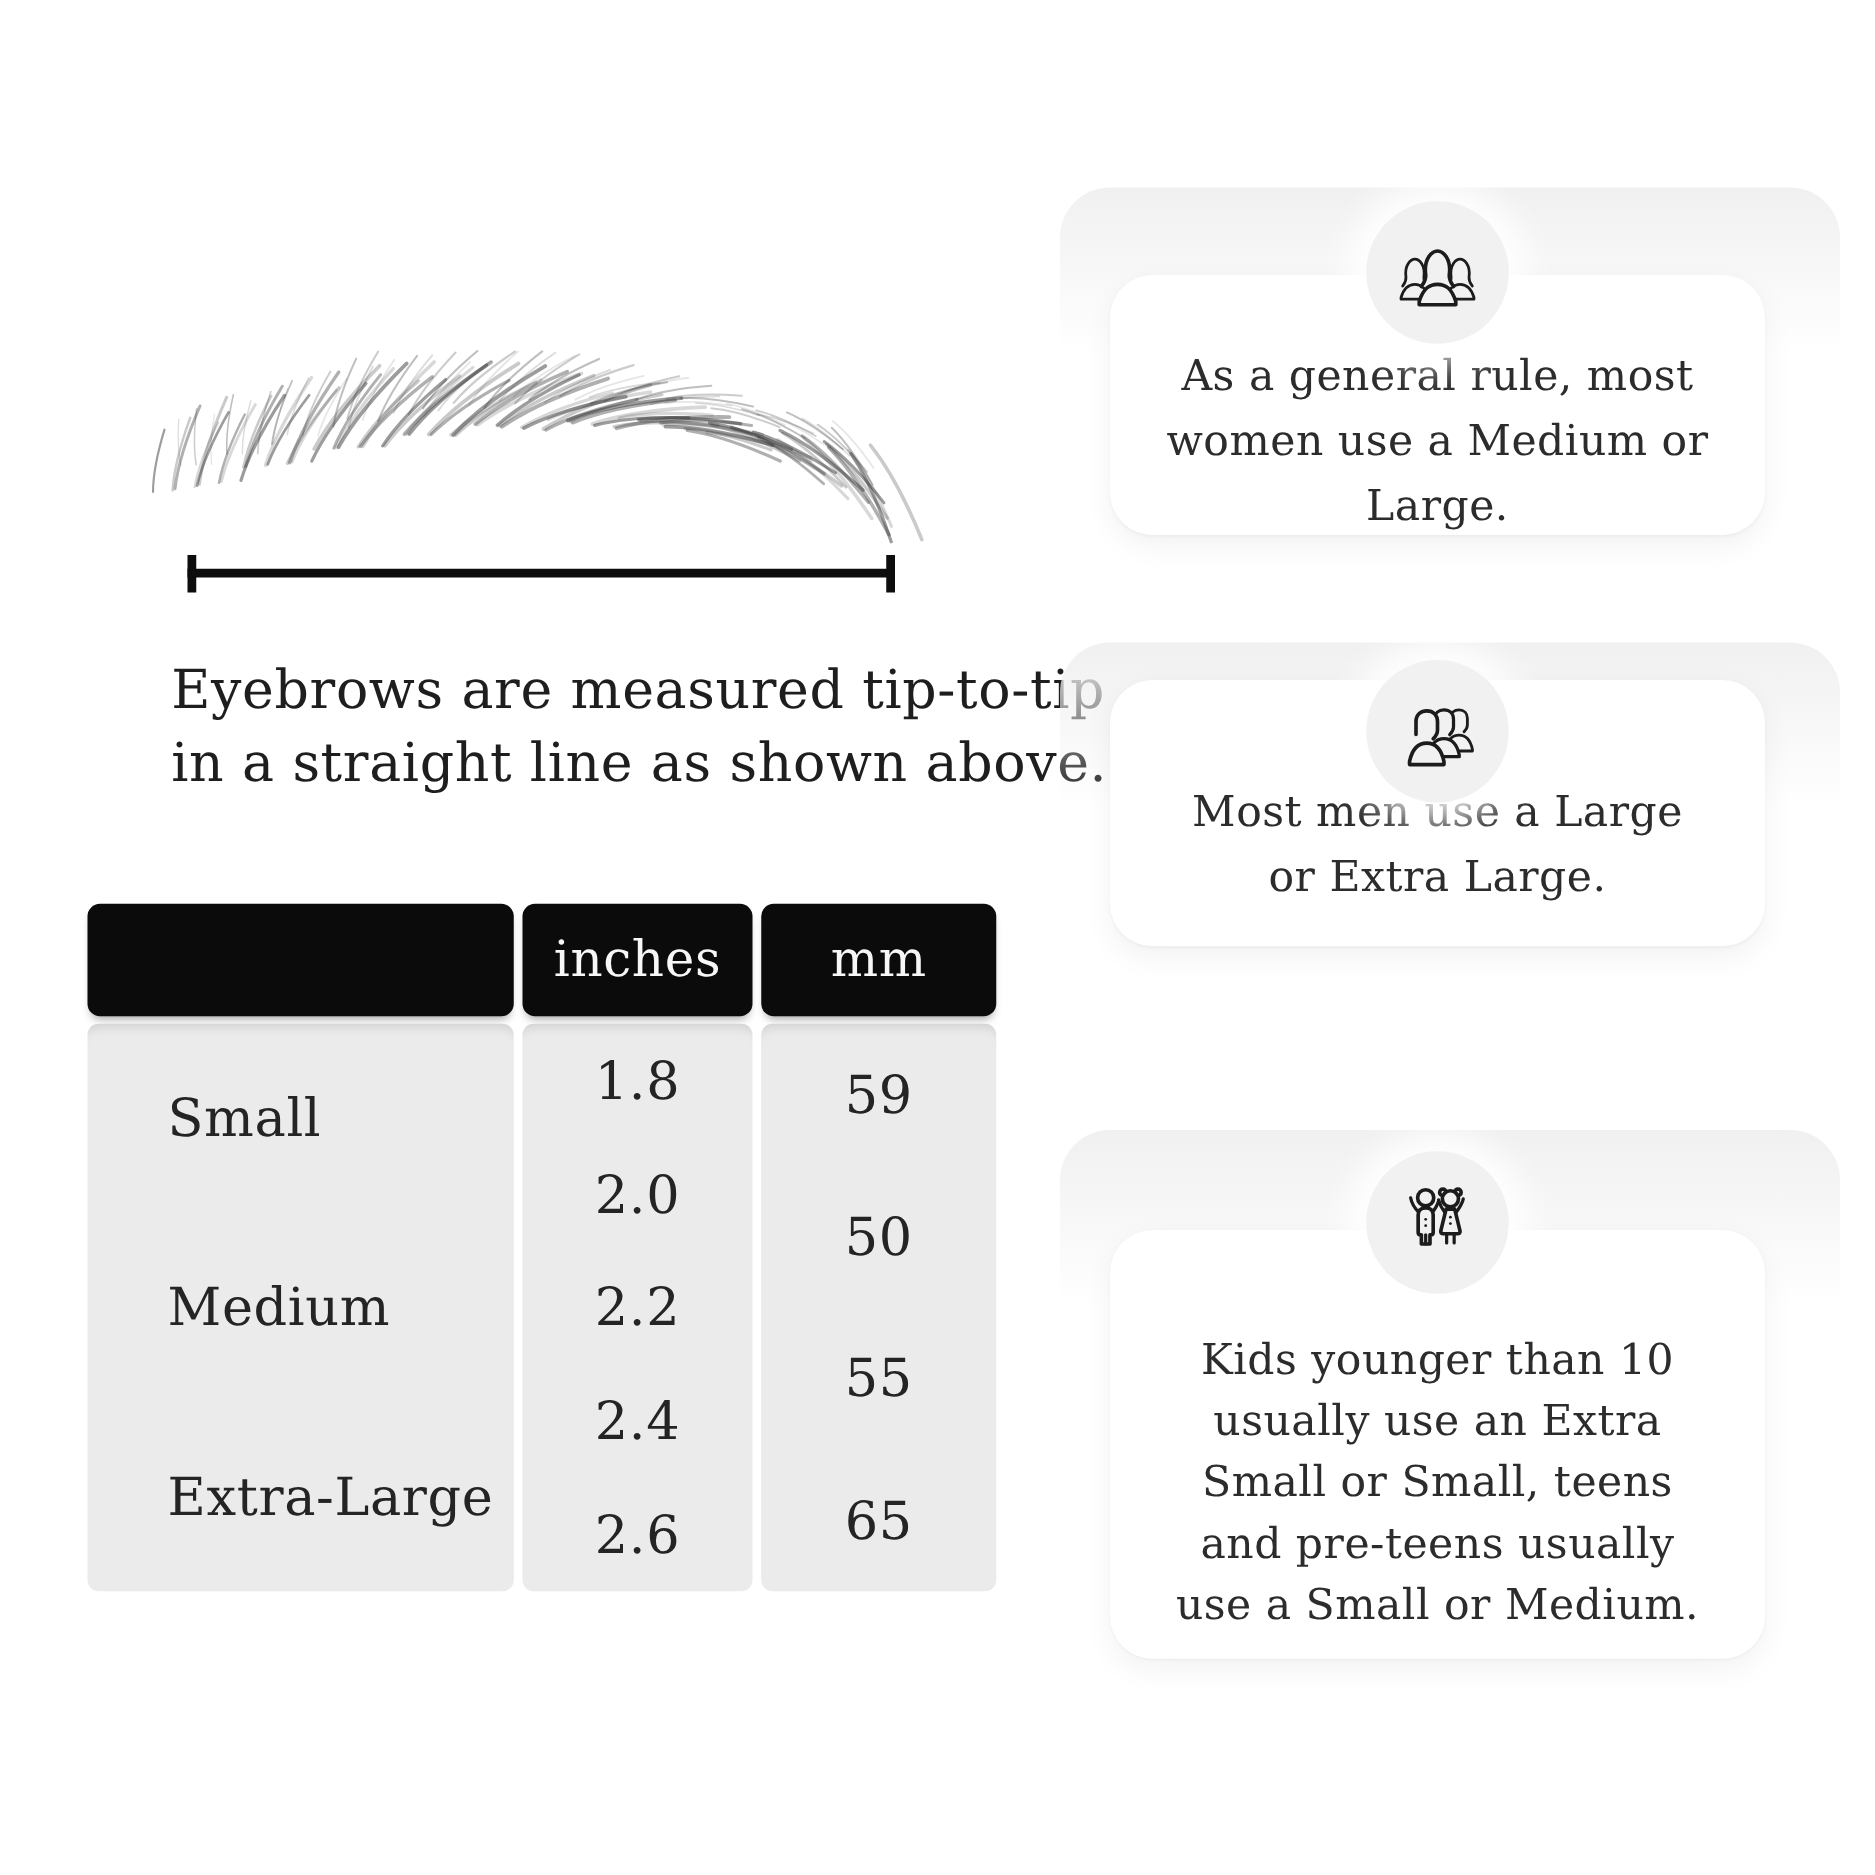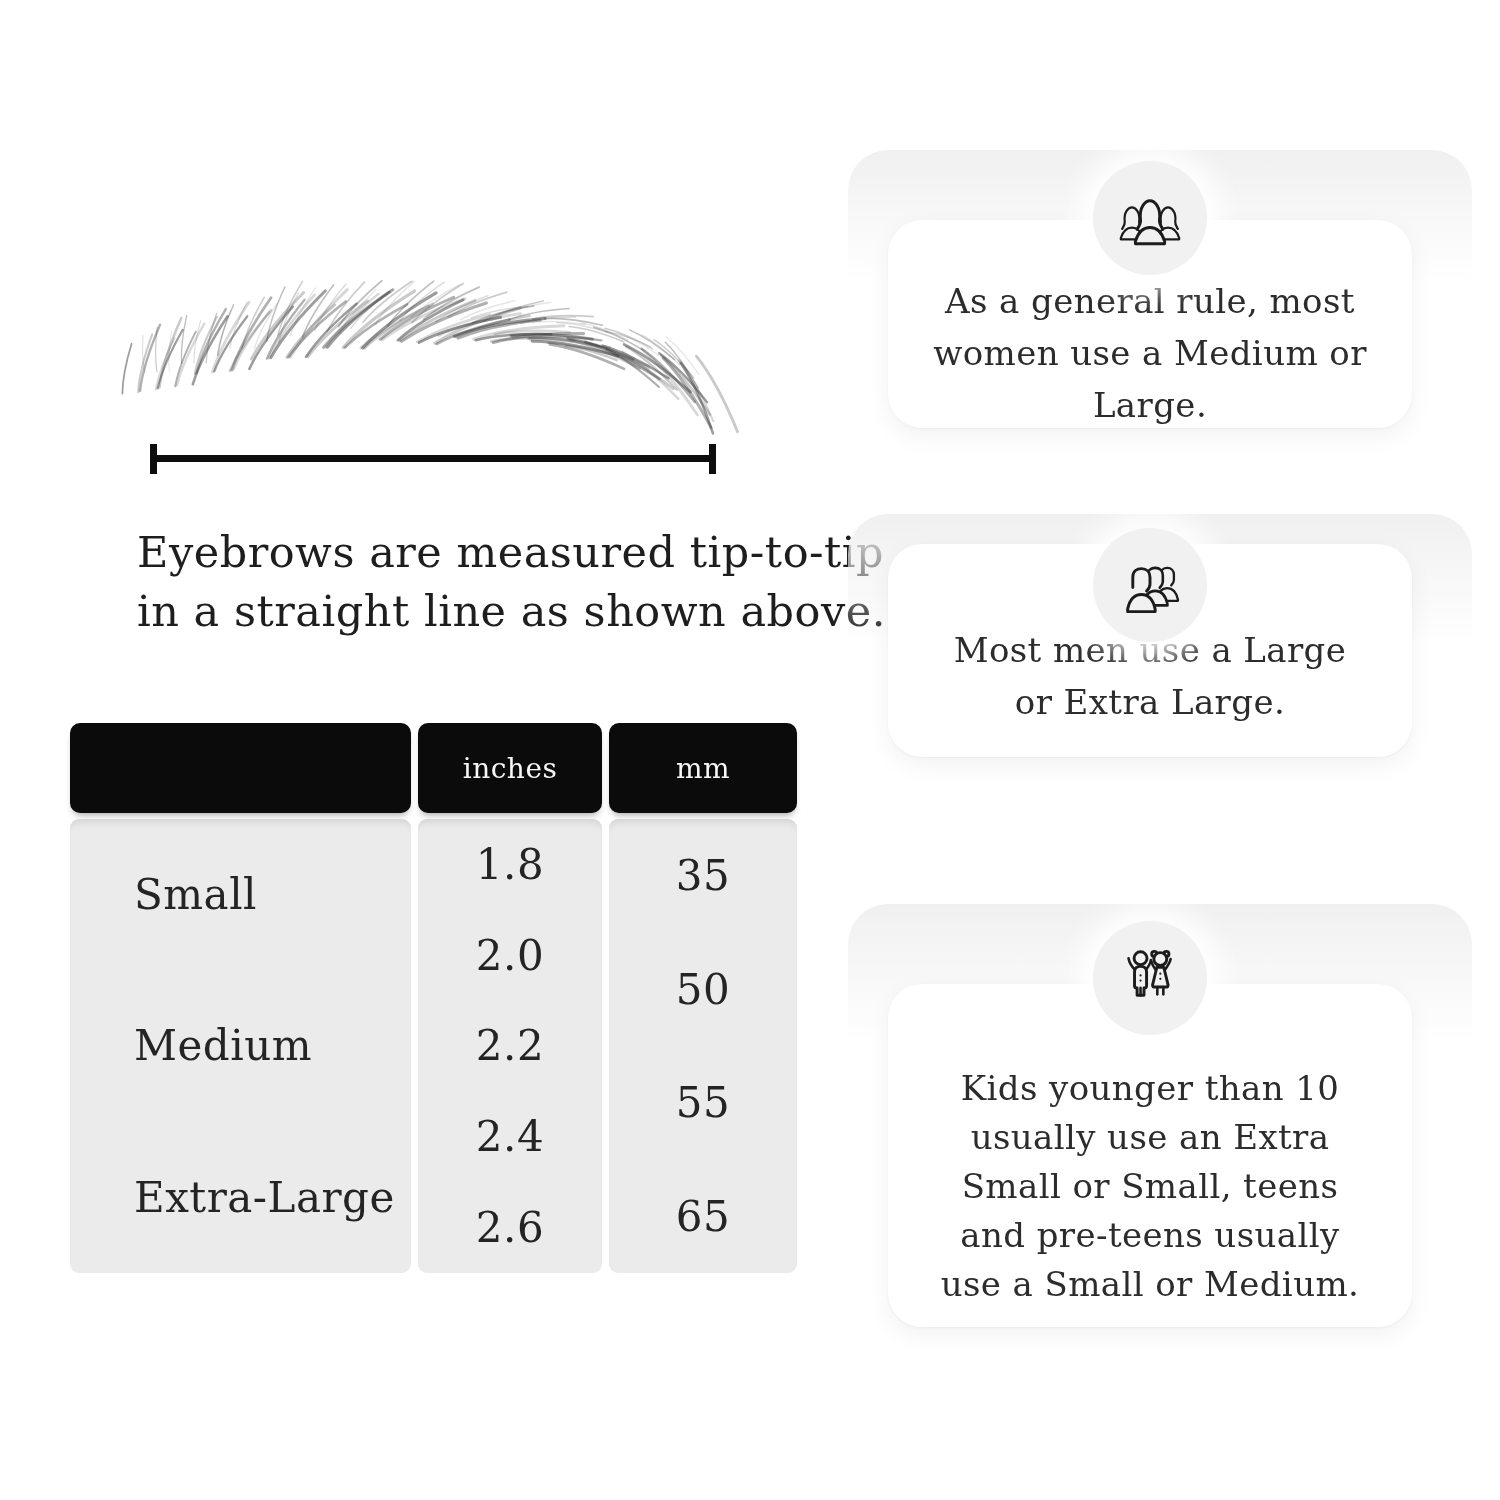--- a/index.html
+++ b/index.html
@@ -12,21 +12,21 @@
   .measure-line{position:absolute;left:150px;top:444px;width:566px;height:30px;}
   .measure-line .bar{position:absolute;left:0;right:0;top:11px;height:7px;background:#0d0d0d;}
   .measure-line .cap{position:absolute;top:0;width:7px;height:30px;background:#0d0d0d;}
   .measure-line .cap.left{left:0;}
   .measure-line .cap.right{right:0;}
   .caption{position:absolute;left:137px;top:523px;font-size:43px;line-height:59px;color:#1e1e1e;letter-spacing:0.5px;}
   .size-table{position:absolute;left:70px;top:723px;display:flex;column-gap:7px;}
   .tcol{display:flex;flex-direction:column;}
   .tcol .thead{
     height:90px;margin-bottom:6px;background:#0b0b0b;color:#f7f7f7;border-radius:10px;
-    display:flex;align-items:center;justify-content:center;font-size:28px;letter-spacing:0.5px;
+    display:flex;align-items:center;justify-content:center;font-size:40px;letter-spacing:0.5px;
     box-shadow:0 5px 7px -3px rgba(0,0,0,0.35);
   }
   .tcol .tbody{
     height:454px;background:#ebebeb;border-radius:9px;display:flex;flex-direction:column;
     box-shadow:inset 0 9px 9px -7px rgba(0,0,0,0.13);
   }
   .tcol-size{width:341px;}
   .tcol-inches{width:184px;}
   .tcol-mm{width:188px;}
   .tcell{flex:1;display:flex;align-items:center;font-size:42px;color:#242424;letter-spacing:0.5px;}
@@ -229,21 +229,21 @@
         <div class="tcell">1.8</div>
         <div class="tcell">2.0</div>
         <div class="tcell">2.2</div>
         <div class="tcell">2.4</div>
         <div class="tcell">2.6</div>
       </div>
     </div>
     <div class="tcol tcol-mm">
       <div class="thead">mm</div>
       <div class="tbody">
-        <div class="tcell">35</div>
+        <div class="tcell">59</div>
         <div class="tcell">50</div>
         <div class="tcell">55</div>
         <div class="tcell">65</div>
       </div>
     </div>
   </div>
 
   <div class="halo halo-1"></div>
   <div class="halo halo-2"></div>
   <div class="halo halo-3"></div>

